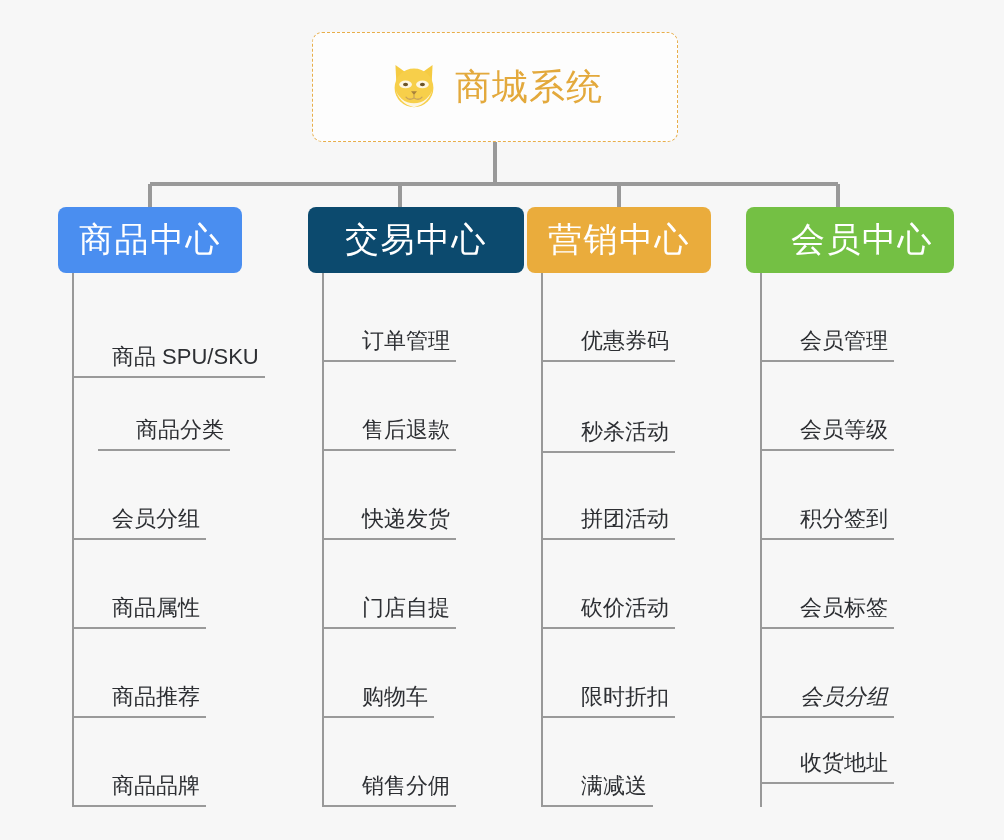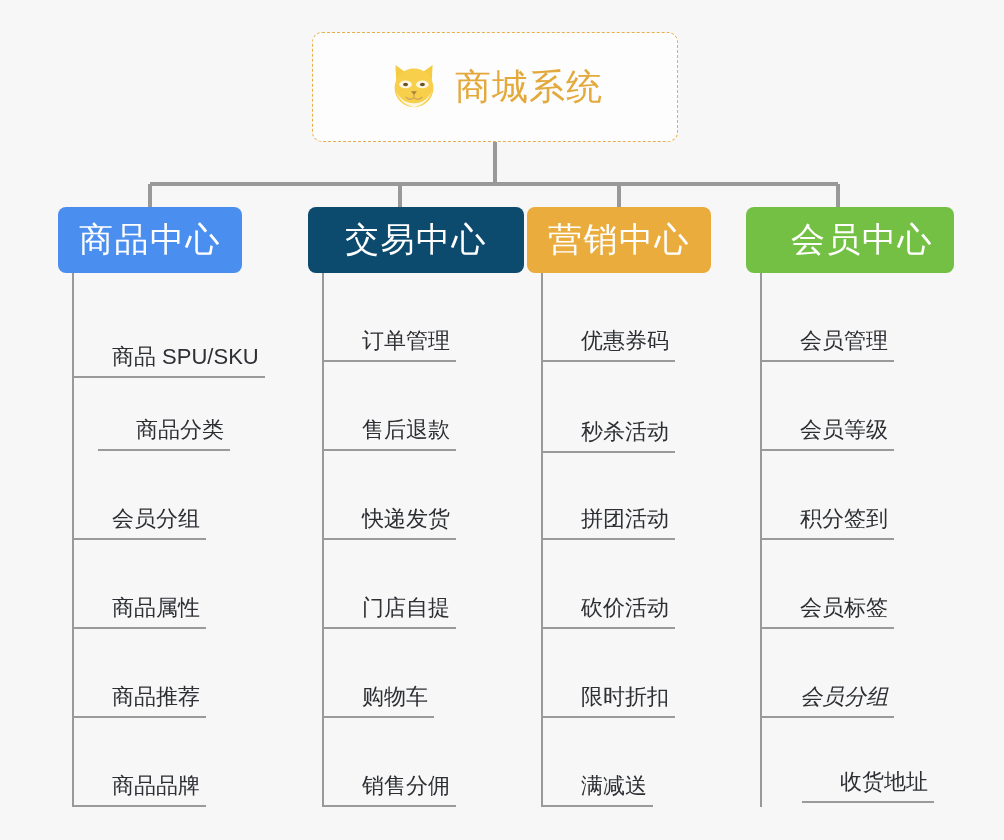--- a/index.html
+++ b/index.html
@@ -237,18 +237,18 @@
     </div>
     <div class="leaf-item" style="top:178px;text-align:center;">
       <span class="leaf-text">积分签到</span>
     </div>
     <div class="leaf-item" style="top:267px;">
       <span class="leaf-text">会员标签</span>
     </div>
     <div class="leaf-item" style="top:356px;font-style:italic;">
       <span class="leaf-text">会员分组</span>
     </div>
-    <div class="leaf-item" style="top:441px;margin-left:40px;">
+    <div class="leaf-item" style="top:422px;">
       <span class="leaf-text">收货地址</span>
     </div>
   </div>
 
 </div>
 
 </body></html>

